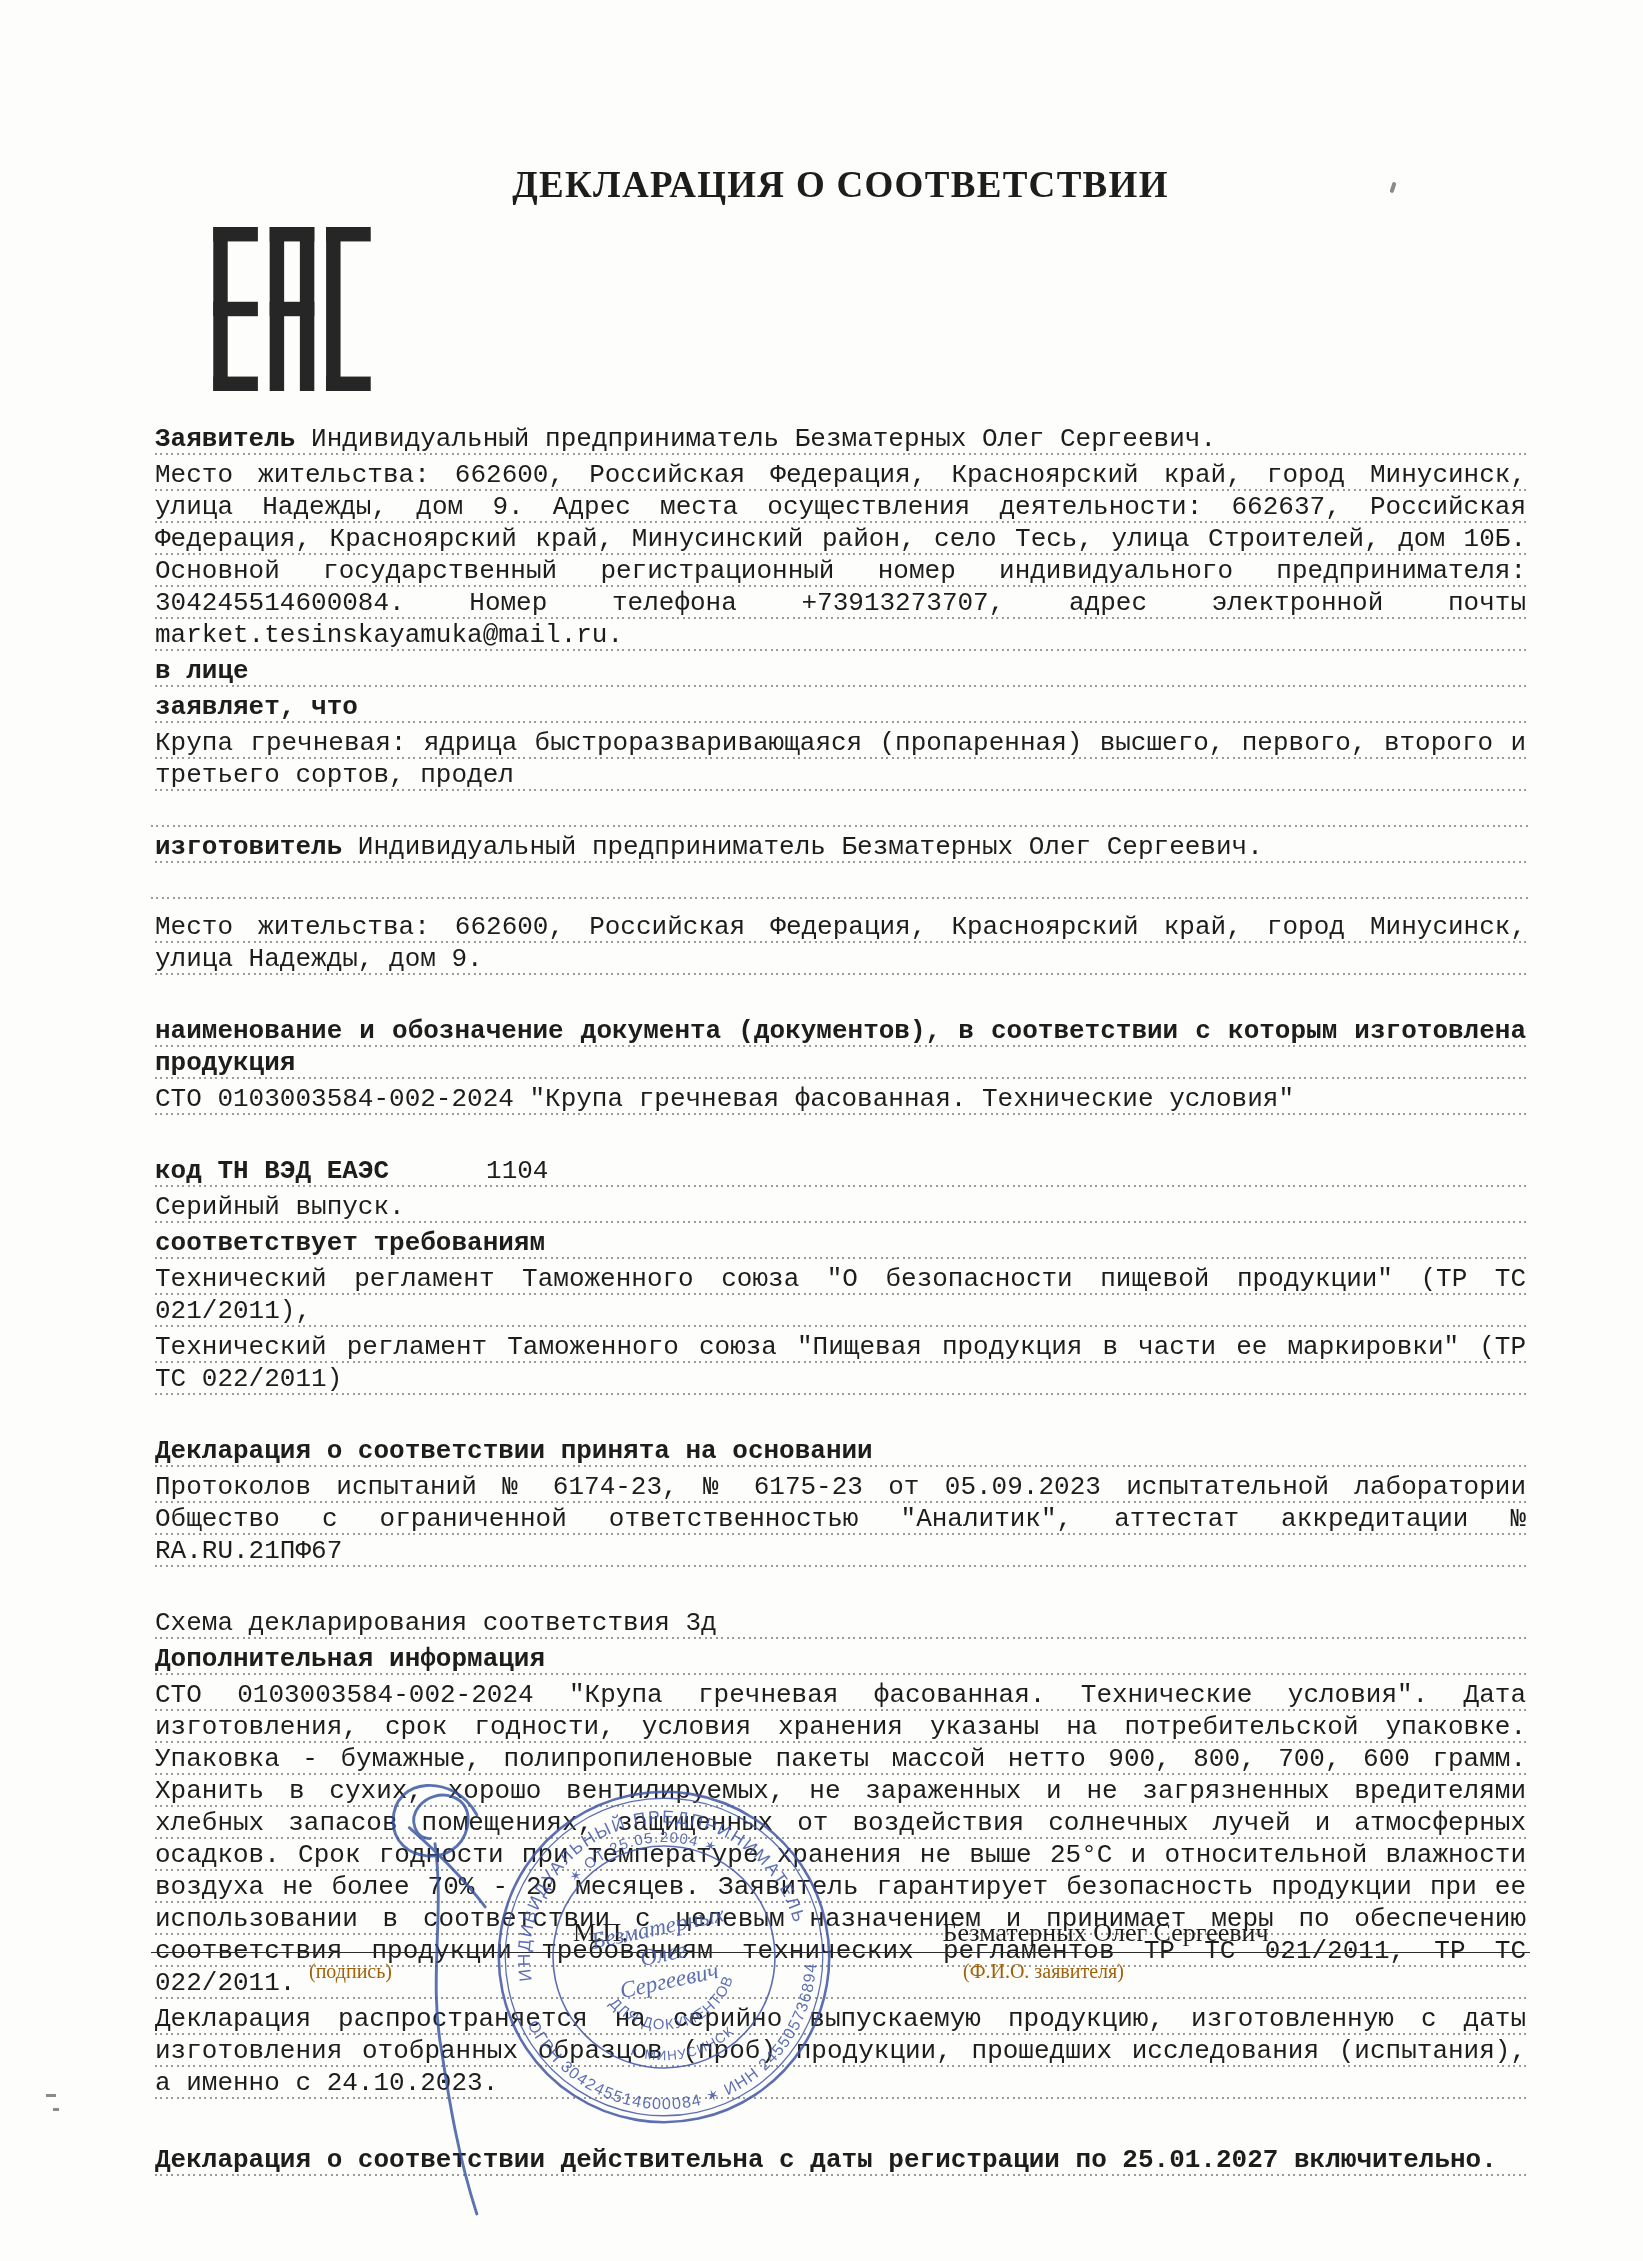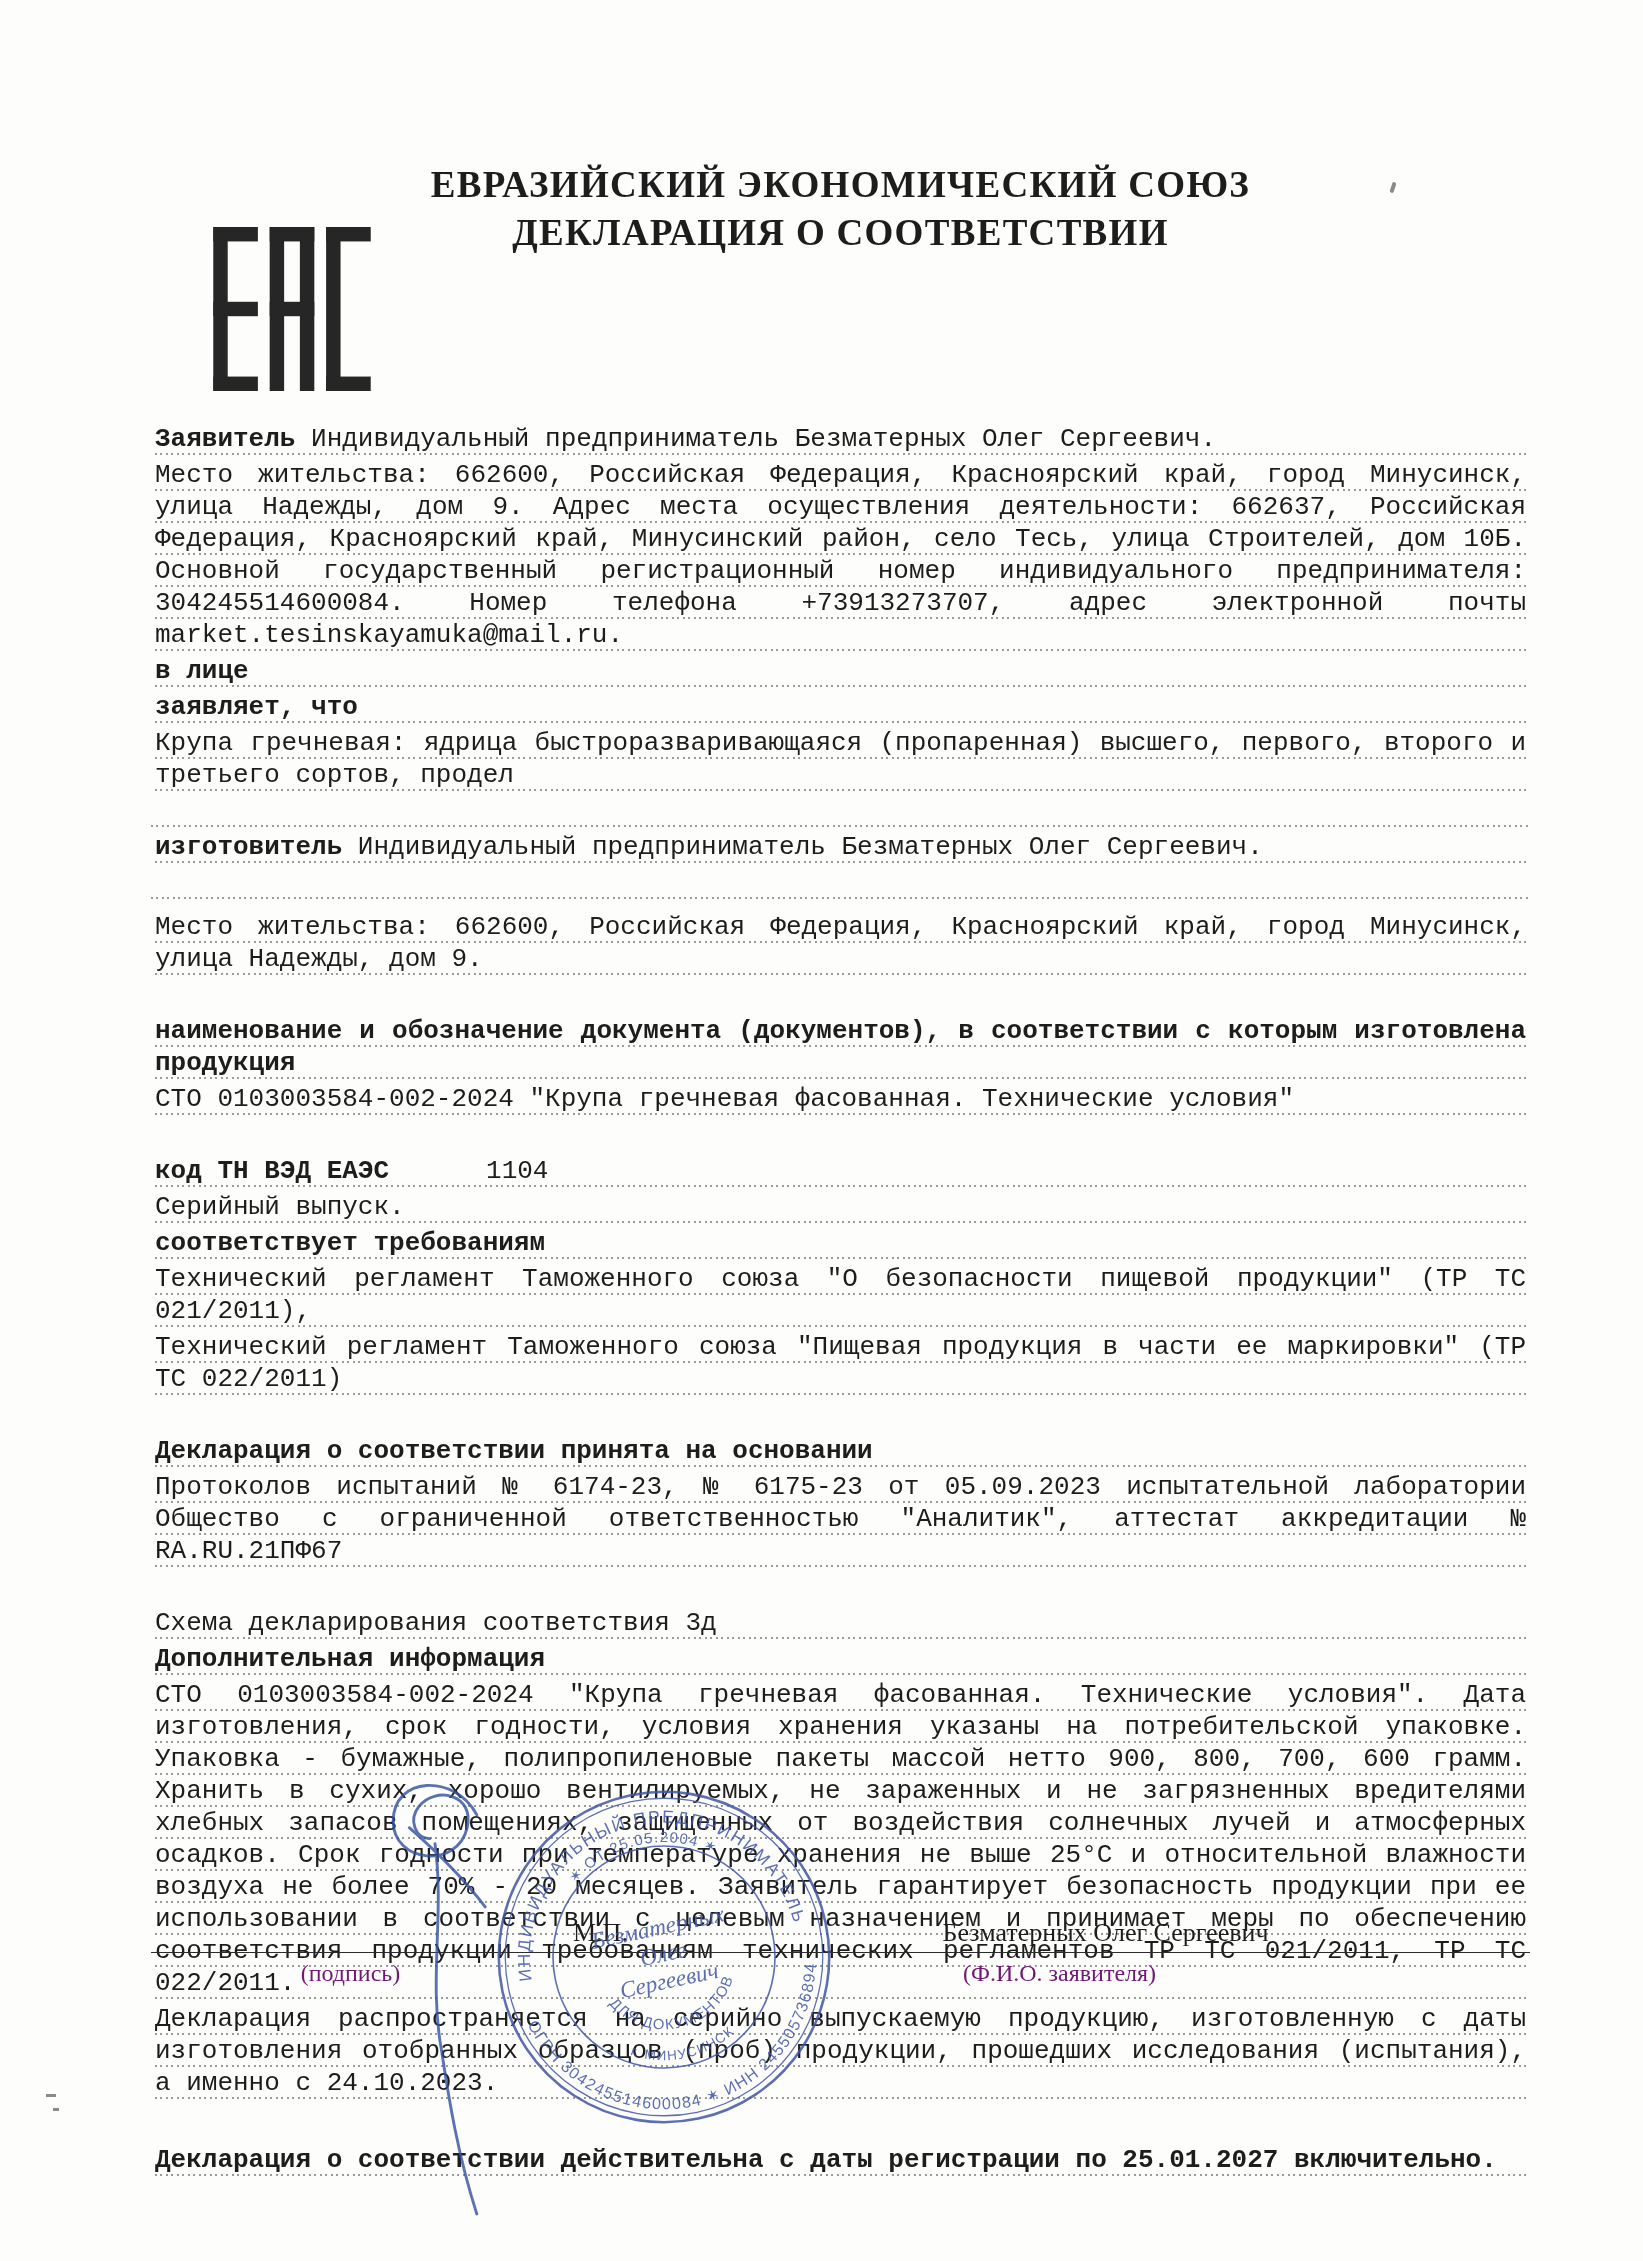--- a/index.html
+++ b/index.html
@@ -18,21 +18,21 @@
   .ruled{position:relative;}
   .ruled::after{content:"";position:absolute;inset:0;pointer-events:none;
     background-image:repeating-linear-gradient(90deg, rgba(75,75,75,.55) 0 1.6px, transparent 1.6px 5.5px);
     -webkit-mask-image:repeating-linear-gradient(to bottom, transparent 0 30px, #000 30px 32px);
     mask-image:repeating-linear-gradient(to bottom, transparent 0 30px, #000 30px 32px);}
   .rl-blank{height:32px;} .sp2{height:32px;} .sp2b{height:37px;} .sp3{height:7.7px;}
   .code{display:inline-block;margin-left:97px;}
 
   .footer{position:absolute;left:151px;top:1952px;width:1379px;font-size:26px;}
   .sig-line{border-top:1.9px solid #2c2c2c;width:100%;}
-  .cap{position:absolute;top:7.7px;font-size:24px;color:#701a75;}
+  .cap{position:absolute;top:7.7px;font-size:20px;color:#a16207;}
   .cap-sign{left:90px;width:219px;text-align:center;}
   .cap-fio{left:812px;width:258px;text-align:left;}
   .mp{position:absolute;left:422px;top:-34px;font-weight:normal;}
   .fio-name{position:absolute;left:748px;top:-34px;width:413px;text-align:center;}
 
   .stamp{position:absolute;left:493px;top:1786px;width:342px;height:342px;
          transform:rotate(-12deg);opacity:.85;}
   .signature{position:absolute;left:332px;top:1766px;width:206px;height:471px;}
 
   .artifact{position:absolute;background:#8a8a8a;}
@@ -56,21 +56,20 @@
         <rect x="132" y="0" width="22" height="250"></rect>
       <rect x="86" y="0" width="68" height="22"></rect>
         <rect x="86" y="114" width="68" height="22"></rect>
       <rect x="172" y="0" width="22" height="250"></rect>
         <rect x="172" y="0" width="68" height="22"></rect>
       <rect x="172" y="228" width="68" height="22"></rect>
     </g>
   </svg>
 
   <div class="title">
-    <div>ЕВРАЗИЙСКИЙ ЭКОНОМИЧЕСКИЙ СОЮЗ</div>
     <div>ДЕКЛАРАЦИЯ О СООТВЕТСТВИИ</div>
   </div>
 
   <div class="content">
 
     <div>
       <p class="ruled"><b class="b">Заявитель</b><span> Индивидуальный предприниматель Безматерных Олег Сергеевич.</span></p>
       <p class="ruled">Место жительства: 662600, Российская Федерация, Красноярский край, город Минусинск, улица Надежды, дом 9. Адрес места осуществления деятельности: 662637, Российская Федерация, Красноярский край, Минусинский район, село Тесь, улица Строителей, дом 10Б. Основной государственный регистрационный номер индивидуального предпринимателя: 304245514600084. Номер телефона +73913273707, адрес электронной почты market.tesinskayamuka@mail.ru.</p>
       <p class="ruled"><b class="b">в лице</b></p>
       <p class="ruled"><b class="b">заявляет, что</b></p>

